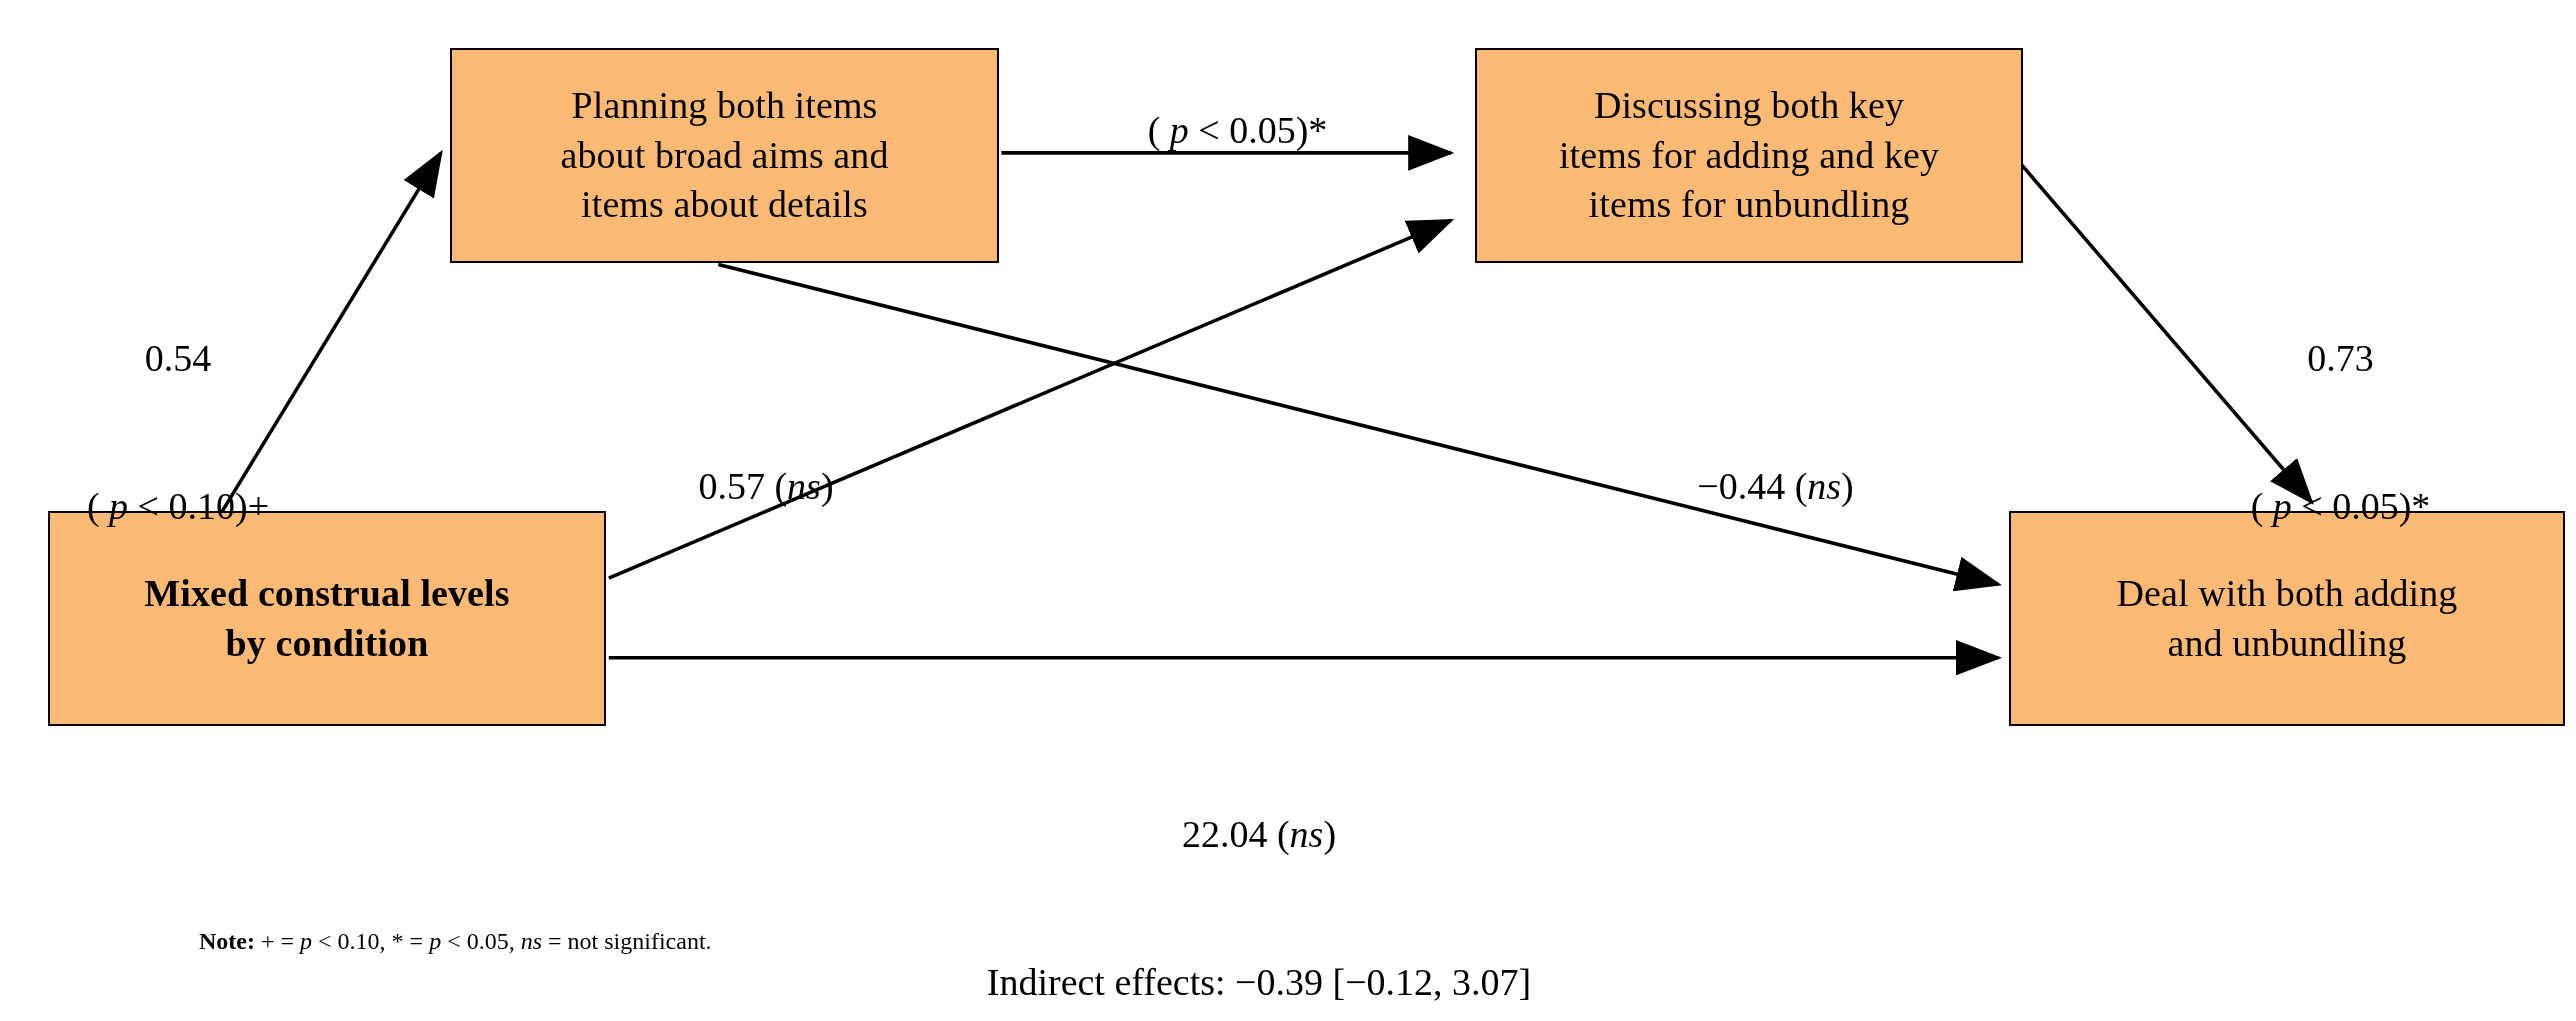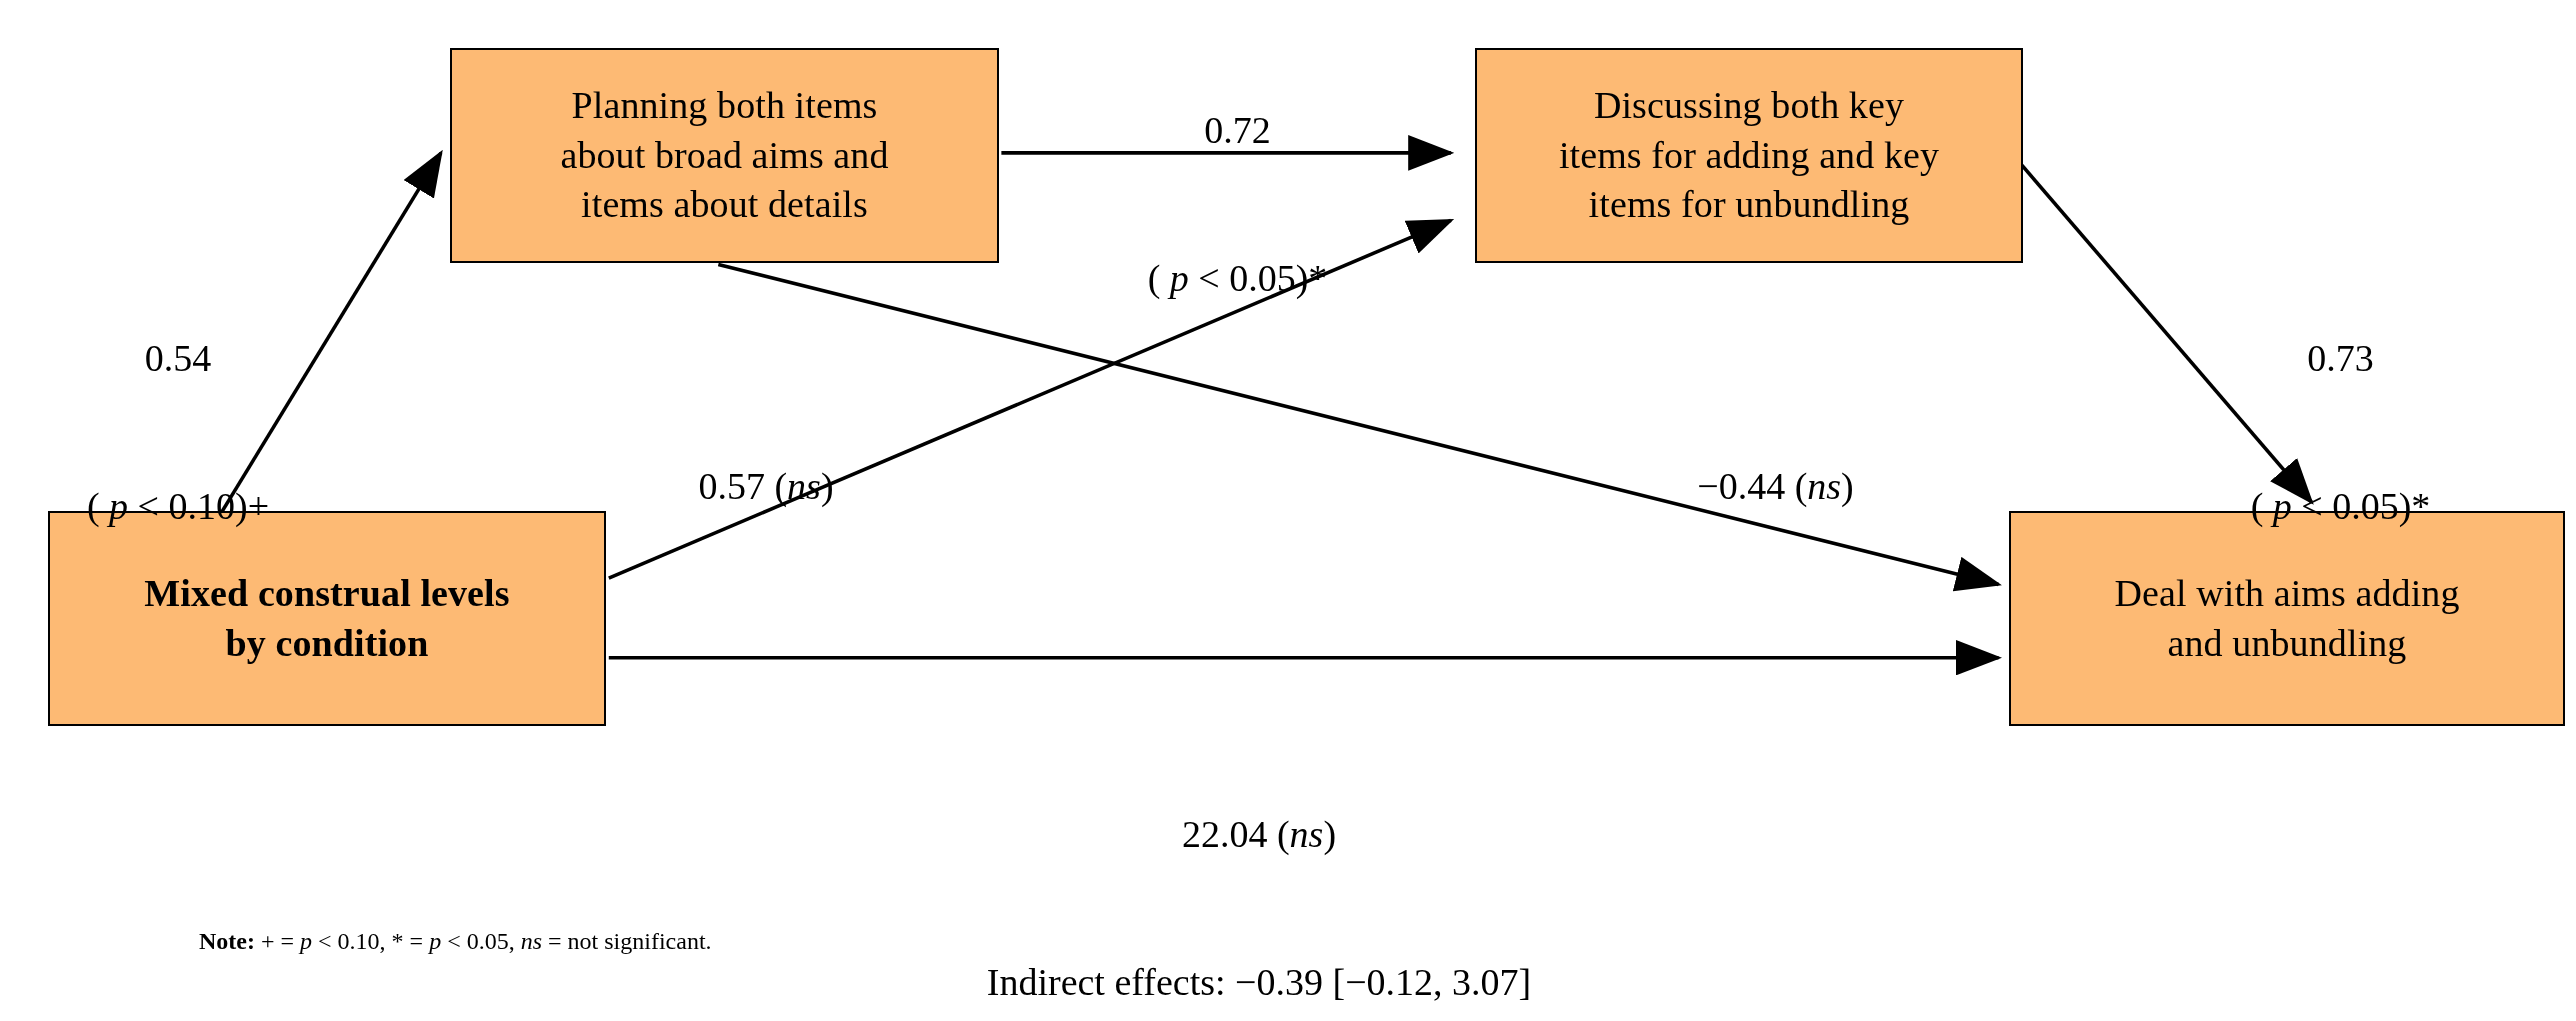--- a/index.html
+++ b/index.html
@@ -117,31 +117,30 @@
 items for adding and key
 items for unbundling</div>
   </div>
 
   <div class="node" id="node-mixed">
     <div class="node-label">Mixed construal levels
 by condition</div>
   </div>
 
   <div class="node" id="node-deal">
-    <div class="node-label">Deal with aims adding
+    <div class="node-label">Deal with both adding
 and unbundling</div>
   </div>
 
   <div class="edge-label" id="label-a1">
     <div>0.54</div>
     <div><span>( </span><span class="ital">p</span><span> &lt; 0.10)+</span></div>
   </div>
 
   <div class="edge-label" id="label-b1">
-    <div>0.72</div>
     <div><span>( </span><span class="ital">p</span><span> &lt; 0.05)*</span></div>
   </div>
 
   <div class="edge-label" id="label-b2">
     <div>0.73</div>
     <div><span>( </span><span class="ital">p</span><span> &lt; 0.05)*</span></div>
   </div>
 
   <div class="edge-label" id="label-c1">
     <span>0.57</span><span> </span><span>(</span><span class="ital">ns</span><span>)</span>

